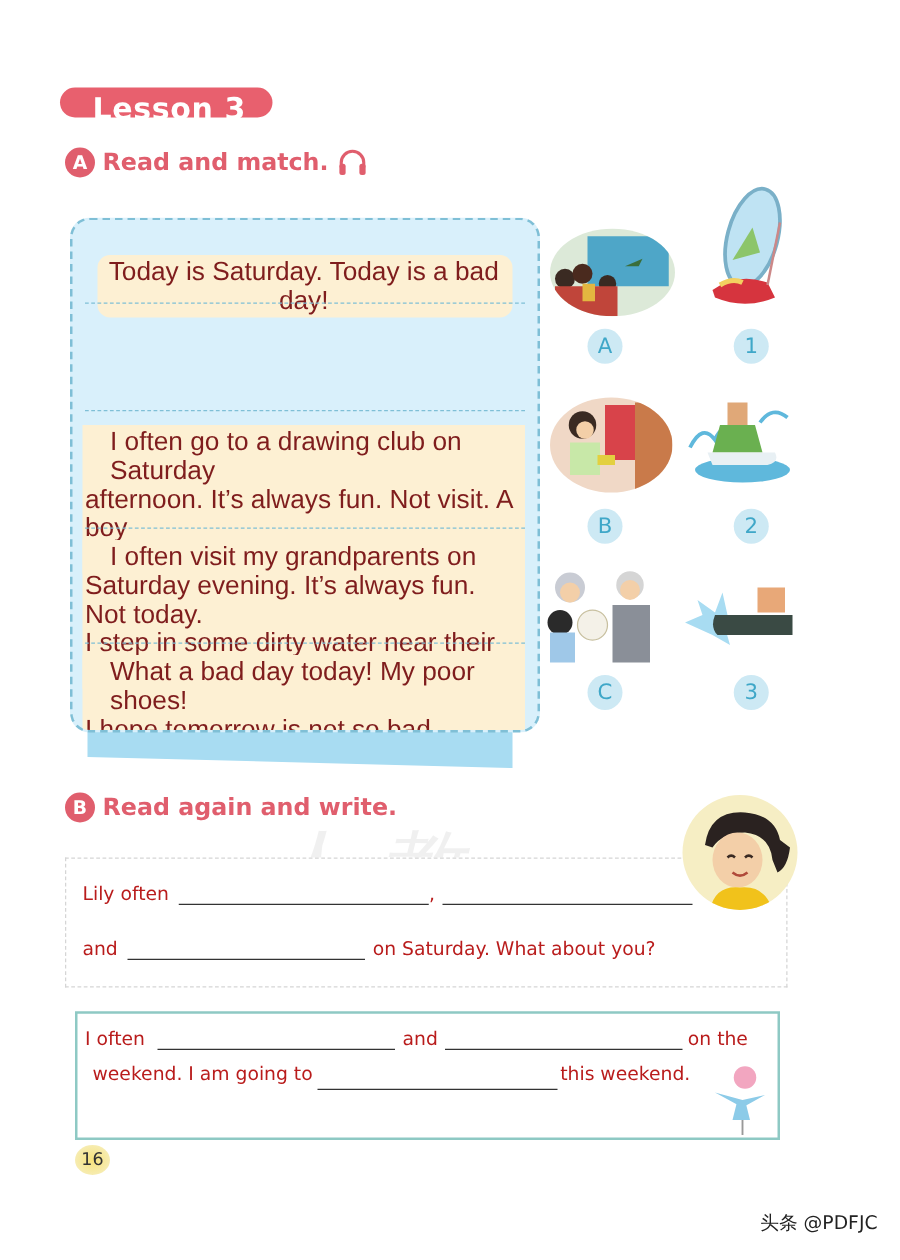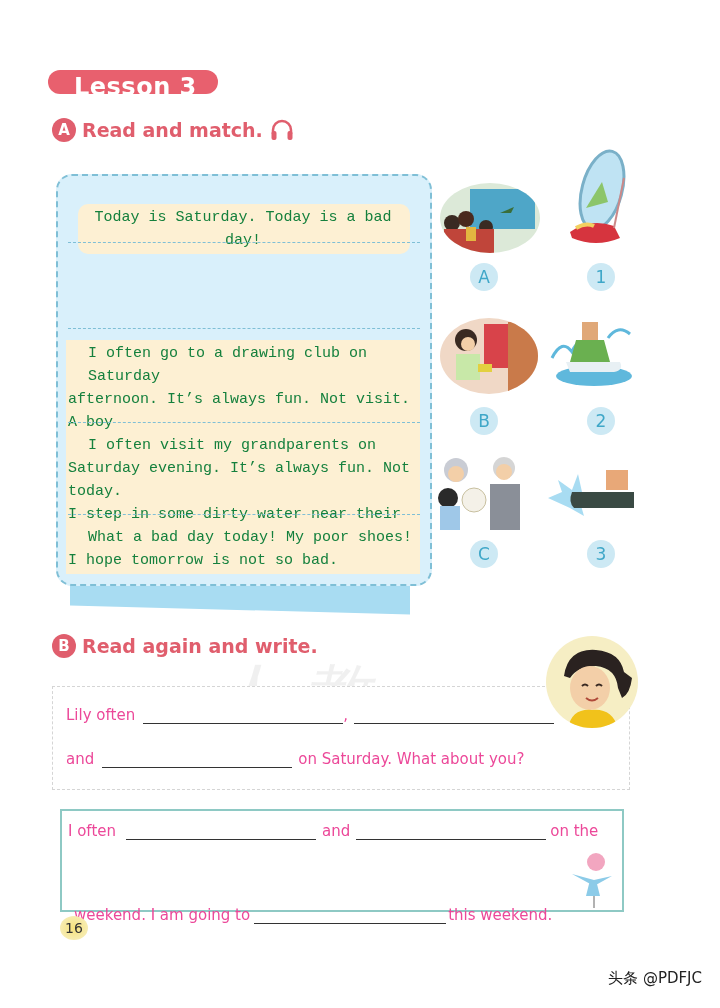--- a/index.html
+++ b/index.html
@@ -29,22 +29,22 @@
       position: absolute; left: 70px; top: 190px; width: 340px; height: 420px;
       background: #a8dcf2; transform: skewY(1.5deg);
     }
     .card {
       position: absolute; left: 56px; top: 174px; width: 376px; height: 412px;
       background: #d9f0fb; border: 2px dashed #7fbfd6; border-radius: 16px;
       overflow: hidden;
     }
     .para {
       position: absolute; left: 8px; right: 10px; background: #fdf0d3;
-      font-family: Liberation Mono, monospace; font-size: 15px; line-height: 23px;
-      color: #15803d; padding: 2px 4px 2px 2px;
+      font-family: Liberation Sans, sans-serif; font-size: 21px; line-height: 23px;
+      color: #7f1d1d; padding: 2px 4px 2px 2px;
     }
     .para.first { left: 20px; right: 20px; border-radius: 10px; text-align: center; }
     .para .indent { padding-left: 20px; }
     .divider {
       position: absolute; left: 10px; right: 10px; height: 0;
       border-top: 1.5px dashed #7fbfd6;
     }
 
     
     .pic {
@@ -56,21 +56,21 @@
       line-height: 28px; font-family: "DejaVu Sans", sans-serif;
     }
 
     
     .write-box {
       position: absolute; left: 52px; top: 686px; width: 578px; height: 104px;
       border: 1.5px dashed #d5d5d5; background: #fff;
     }
     .line-row {
       position: absolute; font-family: "DejaVu Sans", sans-serif; font-size: 15px;
-      color: #ec4899; display: flex; align-items: flex-end; white-space: nowrap;
+      color: #b91c1c; display: flex; white-space: nowrap;
     }
     .blank {
       display: inline-block; border-bottom: 1.3px solid #333; height: 18px;
     }
     .you-box {
       position: absolute; left: 60px; top: 809px; width: 564px; height: 103px;
       border: 2px solid #8ec9c4; background: #fff;
     }
     .avatar-circle {
       position: absolute; left: 546px; top: 636px; width: 92px; height: 92px;
@@ -232,21 +232,21 @@
 </div>
 
 <div class="you-box"></div>
 <div class="line-row" style="left:68px; top:822px;">
   <span>I often</span>
   <span class="blank" style="width:190px; margin-left:10px; margin-right:6px;"></span>
   <span>and</span>
   <span class="blank" style="width:190px; margin-left:6px; margin-right:4px;"></span>
   <span>on the</span>
 </div>
-<div class="line-row" style="left:74px; top:902px;">
+<div class="line-row" style="left:74px; top:850px;">
   <span>weekend. I am going to</span>
   <span class="blank" style="width:192px; margin-left:4px; margin-right:2px; height:22px;"></span>
   <span>this weekend.</span>
 </div>
 <svg style="position:absolute; left:568px; top:852px;" width="46" height="56" viewBox="0 0 46 56">
   <circle cx="28" cy="10" r="9" fill="#f2a6c0"></circle>
   <path d="M4 22 l22 6 l18 -4 l-18 10 z" fill="#8ccbe8"></path>
   <path d="M22 28 l6 0 l4 16 l-14 0 z" fill="#8ccbe8"></path>
   <line x1="26" y1="44" x2="26" y2="56" stroke="#999" stroke-width="1.5"></line>
 </svg>

